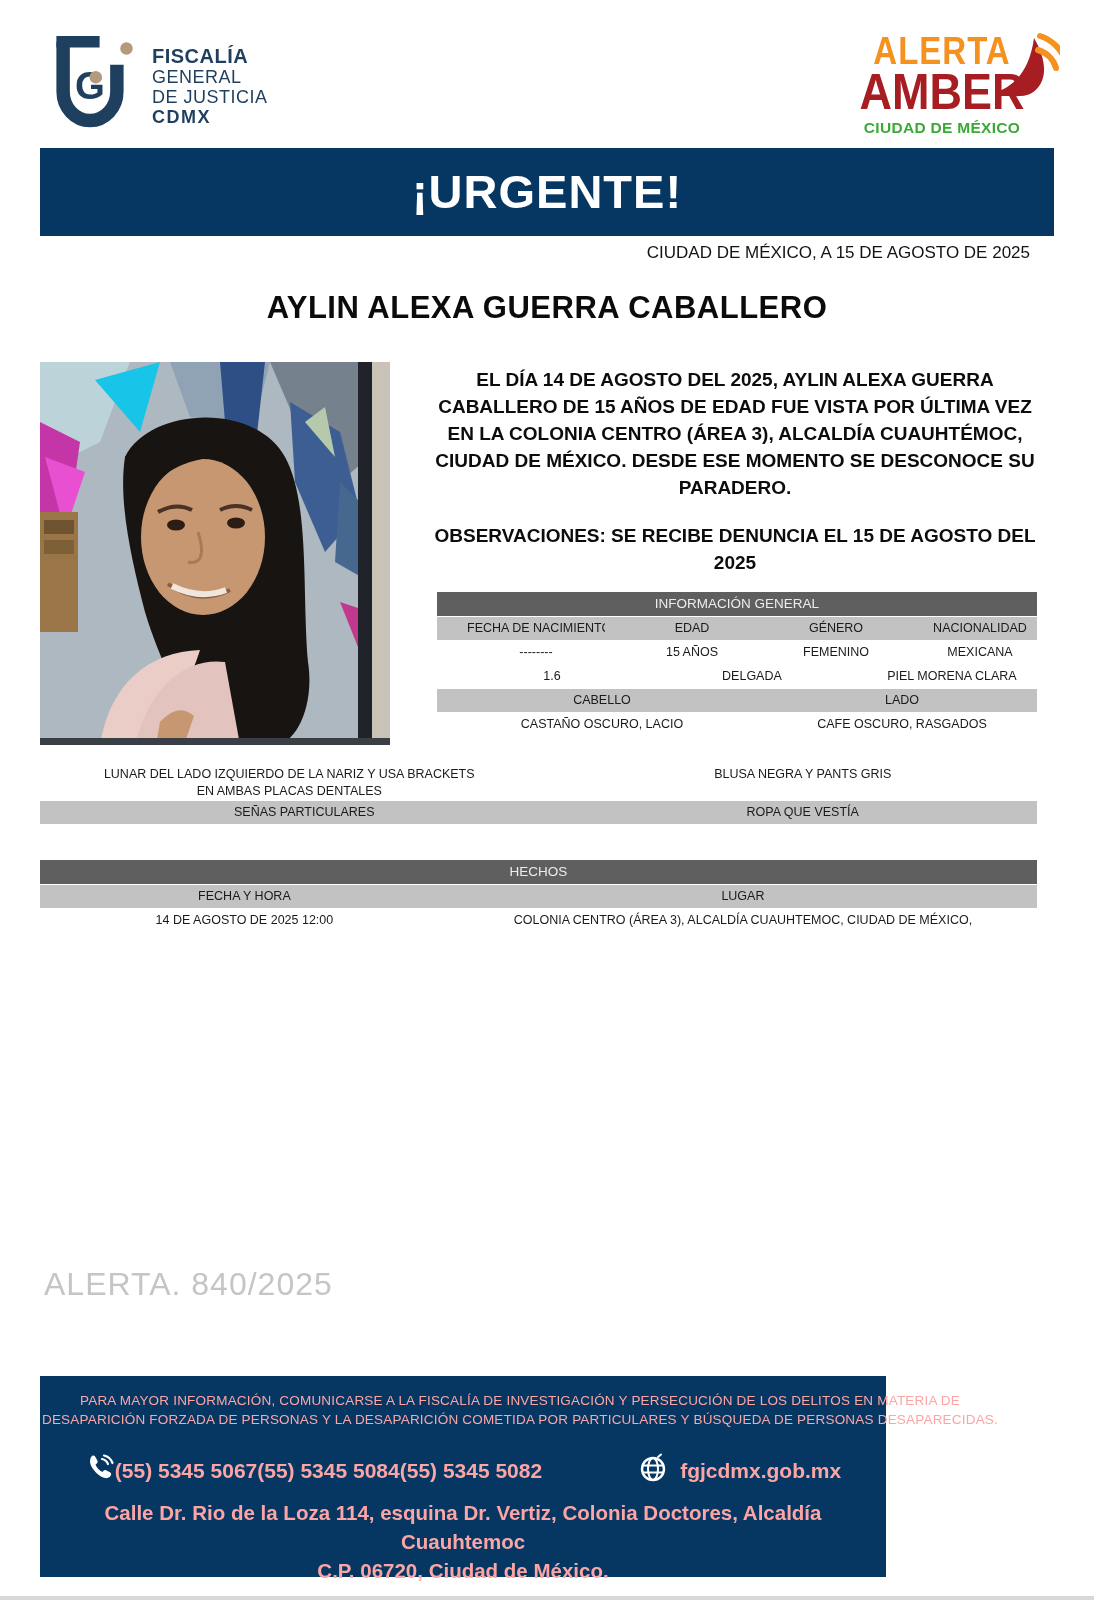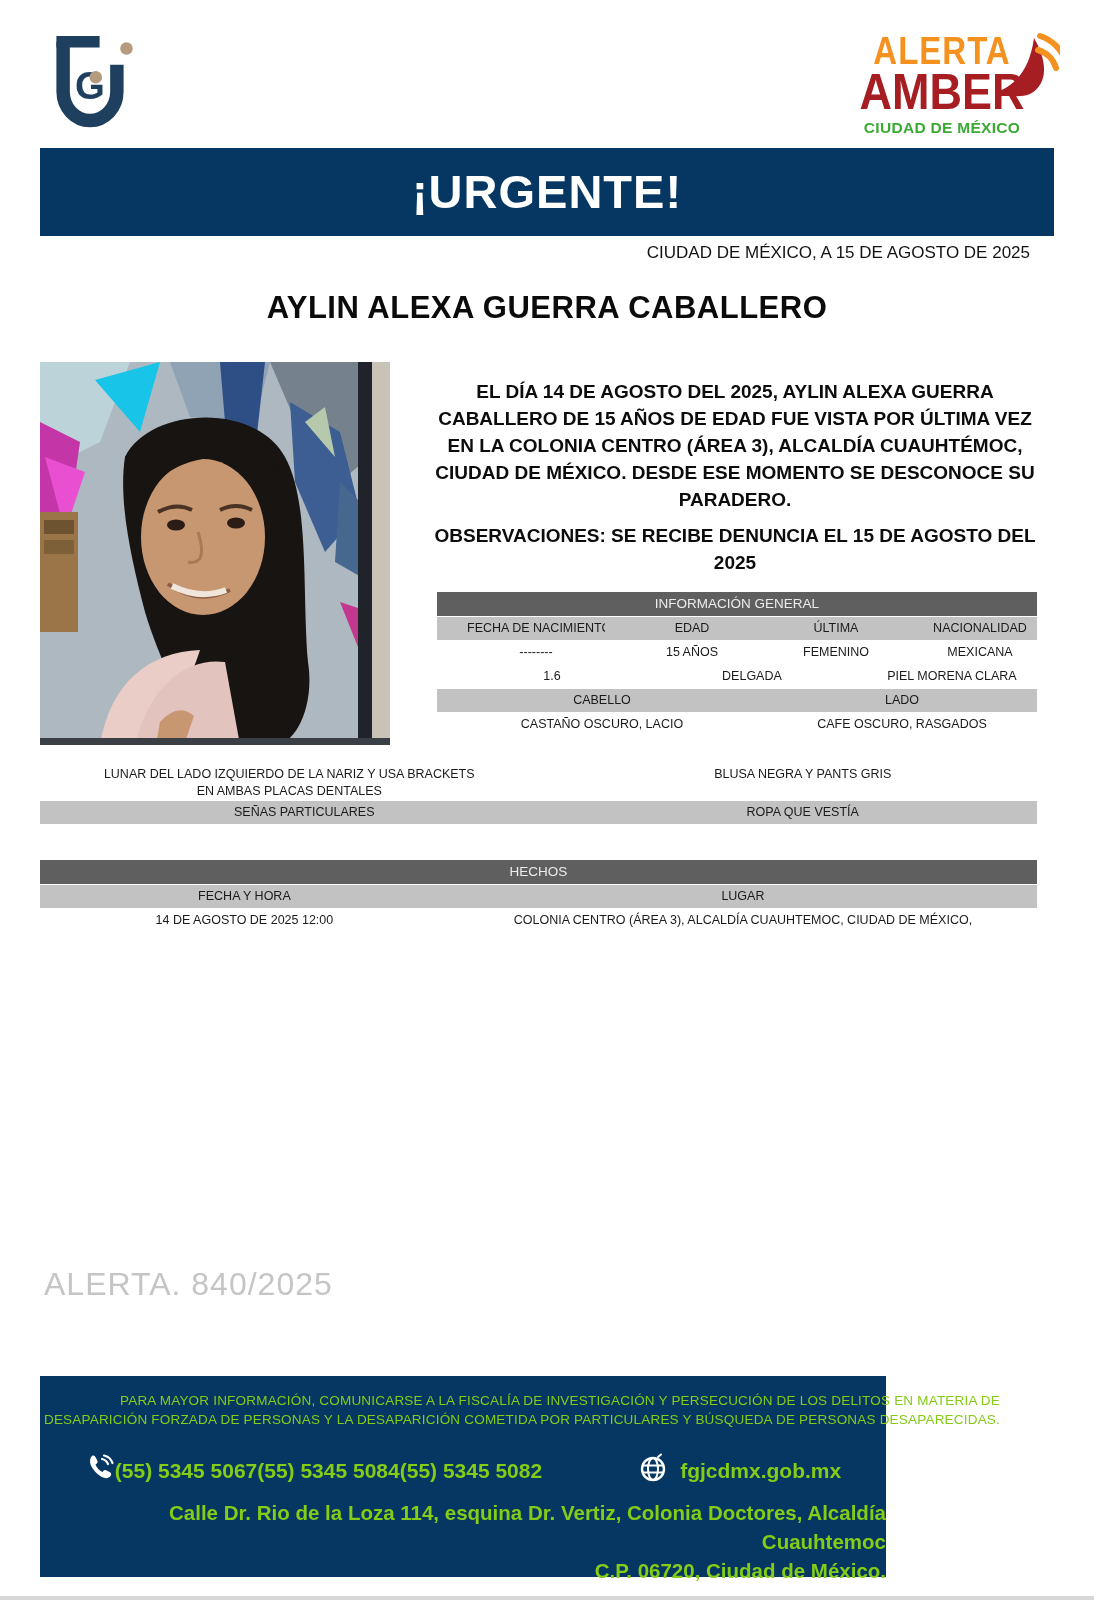--- a/index.html
+++ b/index.html
@@ -40,21 +40,21 @@
 
   
   .photo { position:absolute; left:40px; top:362px; width:350px; height:383px; }
   .photo svg { display:block; }
 
   
   .desc, .obs {
     position:absolute; left:432px; width:606px; text-align:center;
     font-weight:bold; color:#0c0c0c; font-size:19px; line-height:27px;
   }
-  .desc { top:378px; }
+  .desc { top:366px; }
   .obs  { top:522px; }
 
   
   .tbl-title { background:#5f5f5f; color:#ececec; text-align:center; font-size:13.5px; height:24px; line-height:24px; margin-bottom:1px; }
   .tbl-row  { display:flex; margin-bottom:1px; }
   .tbl-row .cell { text-align:center; font-size:12.5px; line-height:23px; height:23px; white-space:nowrap;padding-left:30px; }
   .lbl-row .cell { background:#c2c2c2; color:#1a1a1a; }
   .val-row .cell { background:#ffffff; color:#1a1a1a; }
 
   .info-table { position:absolute; left:437px; top:592px; width:600px; }
@@ -68,21 +68,21 @@
   .hechos-table { position:absolute; left:40px; top:860px; width:997px; }
 
   
   .alert-number {
     position:absolute; left:44px; top:1266px; font-size:32px; color:#c5c5c5; letter-spacing:1px;
   }
 
   
   .footer {
     position:absolute; left:40px; top:1376px; width:846px; height:201px;
-    background:#063763; color:#84cc16; text-align:right;
+    background:#063763; color:#fca5a5; text-align:center;
   }
   .footer-info { margin:15px auto 0; width:960px; font-size:13.5px; line-height:19px; letter-spacing:0.2px; }
   .contact-row { margin-top:24px; display:flex; align-items:center; justify-content:center; gap:26px; font-size:21px; font-weight:bold; }
   .contact-row .web-group { margin-left:70px; display:flex; align-items:center; gap:12px; }
   .contact-row .phone-group { display:flex; align-items:center; }
   .footer-address { margin-top:10px; font-size:20.5px; font-weight:bold; line-height:29px; }
 </style>
 </head>
 <body>
 
@@ -90,20 +90,26 @@
 
   <div class="fgj-logo">
     <span>
       <svg width="96" height="96" viewBox="0 0 100 100">
         <path d="M22,6 V58 A28,30 0 0 0 78,58 V30" fill="none" stroke="#1e3f5d" stroke-width="14"></path>
         <path d="M15,6 H60" fill="none" stroke="#1e3f5d" stroke-width="12"></path>
         <text x="50" y="66" font-family="Liberation Sans, sans-serif" font-size="40" font-weight="bold" fill="#1e3f5d" text-anchor="middle">G</text>
         <circle cx="88" cy="13" r="6.5" fill="#b59b7d"></circle>
         <circle cx="56" cy="43" r="6.5" fill="#b59b7d"></circle>
       </svg>
+    </span>
+    <span class="fgj-text">
+      <span class="t1">FISCALÍA</span>
+      <span class="t2">GENERAL</span>
+      <span class="t3">DE JUSTICIA</span>
+      <span class="t4">CDMX</span>
     </span>
   </div>
 
   <div class="amber-logo">
     <span class="amber-siren">
       <svg width="78" height="96" viewBox="0 0 78 96">
         <path d="M14,64 C34,58 48,40 52,10 C66,34 66,56 48,66 C38,70 24,68 14,64 Z" fill="#a61d22"></path>
         <path d="M56,22 A26,26 0 0 1 74,40" fill="none" stroke="#f5911e" stroke-width="6" stroke-linecap="round"></path>
         <path d="M58,8 A40,40 0 0 1 84,34" fill="none" stroke="#f5911e" stroke-width="6" stroke-linecap="round"></path>
       </svg>
@@ -165,21 +171,21 @@
   </div>
 
   <div class="desc">EL DÍA 14 DE AGOSTO DEL 2025, AYLIN ALEXA GUERRA CABALLERO DE 15 AÑOS DE EDAD FUE VISTA POR ÚLTIMA VEZ EN LA COLONIA CENTRO (ÁREA 3), ALCALDÍA CUAUHTÉMOC, CIUDAD DE MÉXICO. DESDE ESE MOMENTO SE DESCONOCE SU PARADERO.</div>
   <div class="obs">OBSERVACIONES: SE RECIBE DENUNCIA EL 15 DE AGOSTO DEL 2025</div>
 
   <div class="info-table">
     <div class="tbl-title">INFORMACIÓN GENERAL</div>
     <div class="tbl-row lbl-row">
       <div class="cell w28">FECHA DE NACIMIENTO</div>
       <div class="cell w24">EDAD</div>
-      <div class="cell w24">ÚLTIMA</div>
+      <div class="cell w24">GÉNERO</div>
       <div class="cell w24">NACIONALIDAD</div>
     </div>
     <div class="tbl-row val-row">
       <div class="cell w28">--------</div>
       <div class="cell w24">15 AÑOS</div>
       <div class="cell w24">FEMENINO</div>
       <div class="cell w24">MEXICANA</div>
     </div>
     <div class="tbl-row val-row">
       <div class="cell w33">1.6</div>

